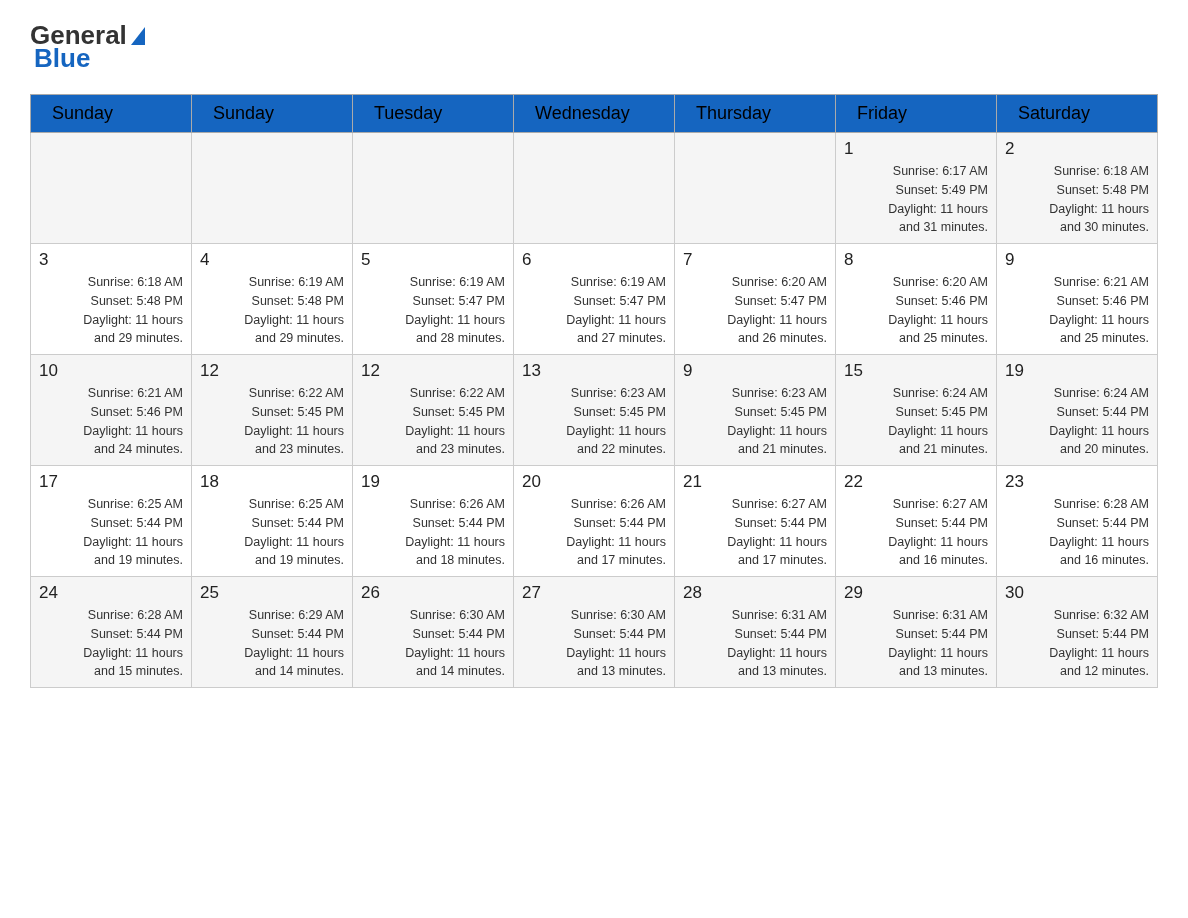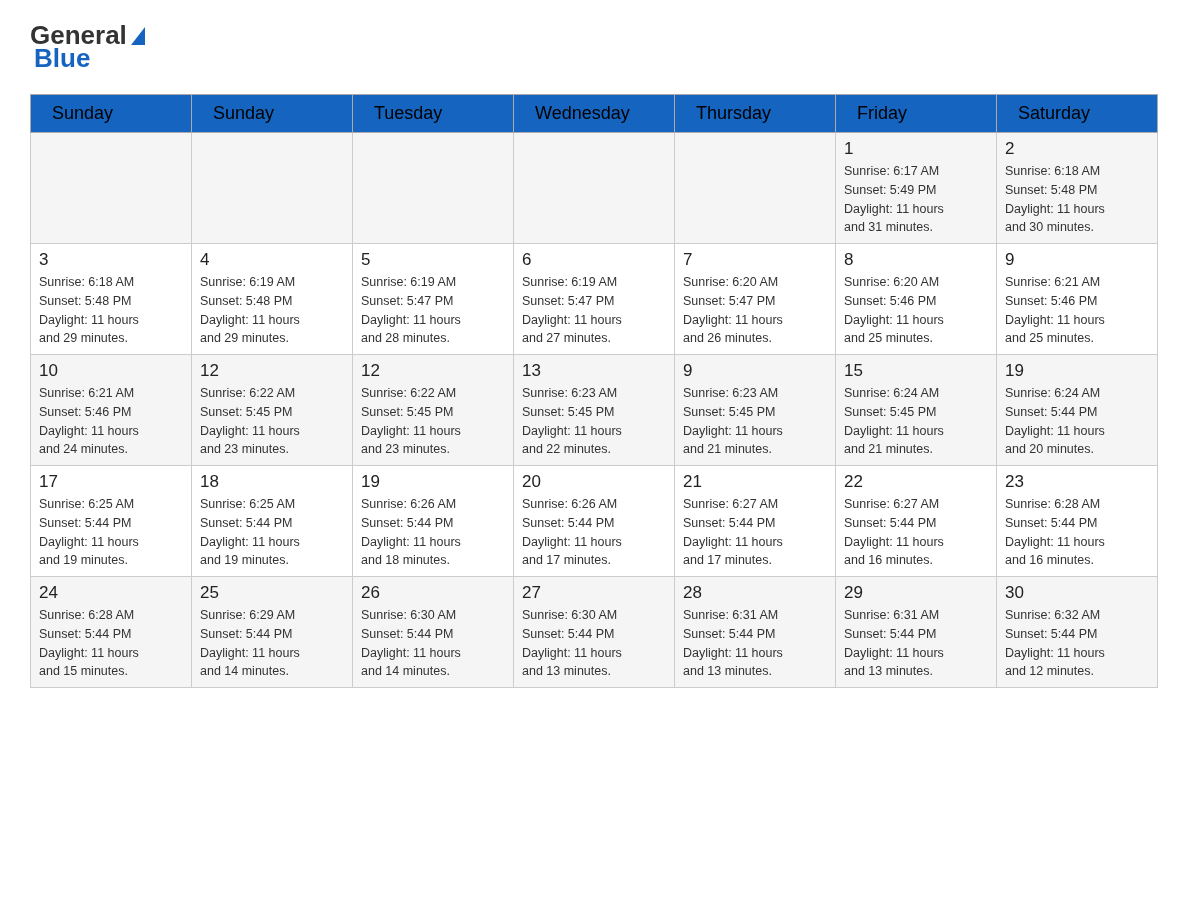--- a/index.html
+++ b/index.html
@@ -93,20 +93,21 @@
       font-size: 17px;
       color: #222;
       font-weight: normal;
       display: block;
       margin-bottom: 3px;
     }
     .day-info {
       font-size: 12.5px;
       color: #333;
       line-height: 1.5;
+      text-align: right;
     }
     .empty-cell {
       background: #f9f9f9;
     }
   </style>
 </head>
 <body>
 
 <div class="header">
   <div class="logo">

